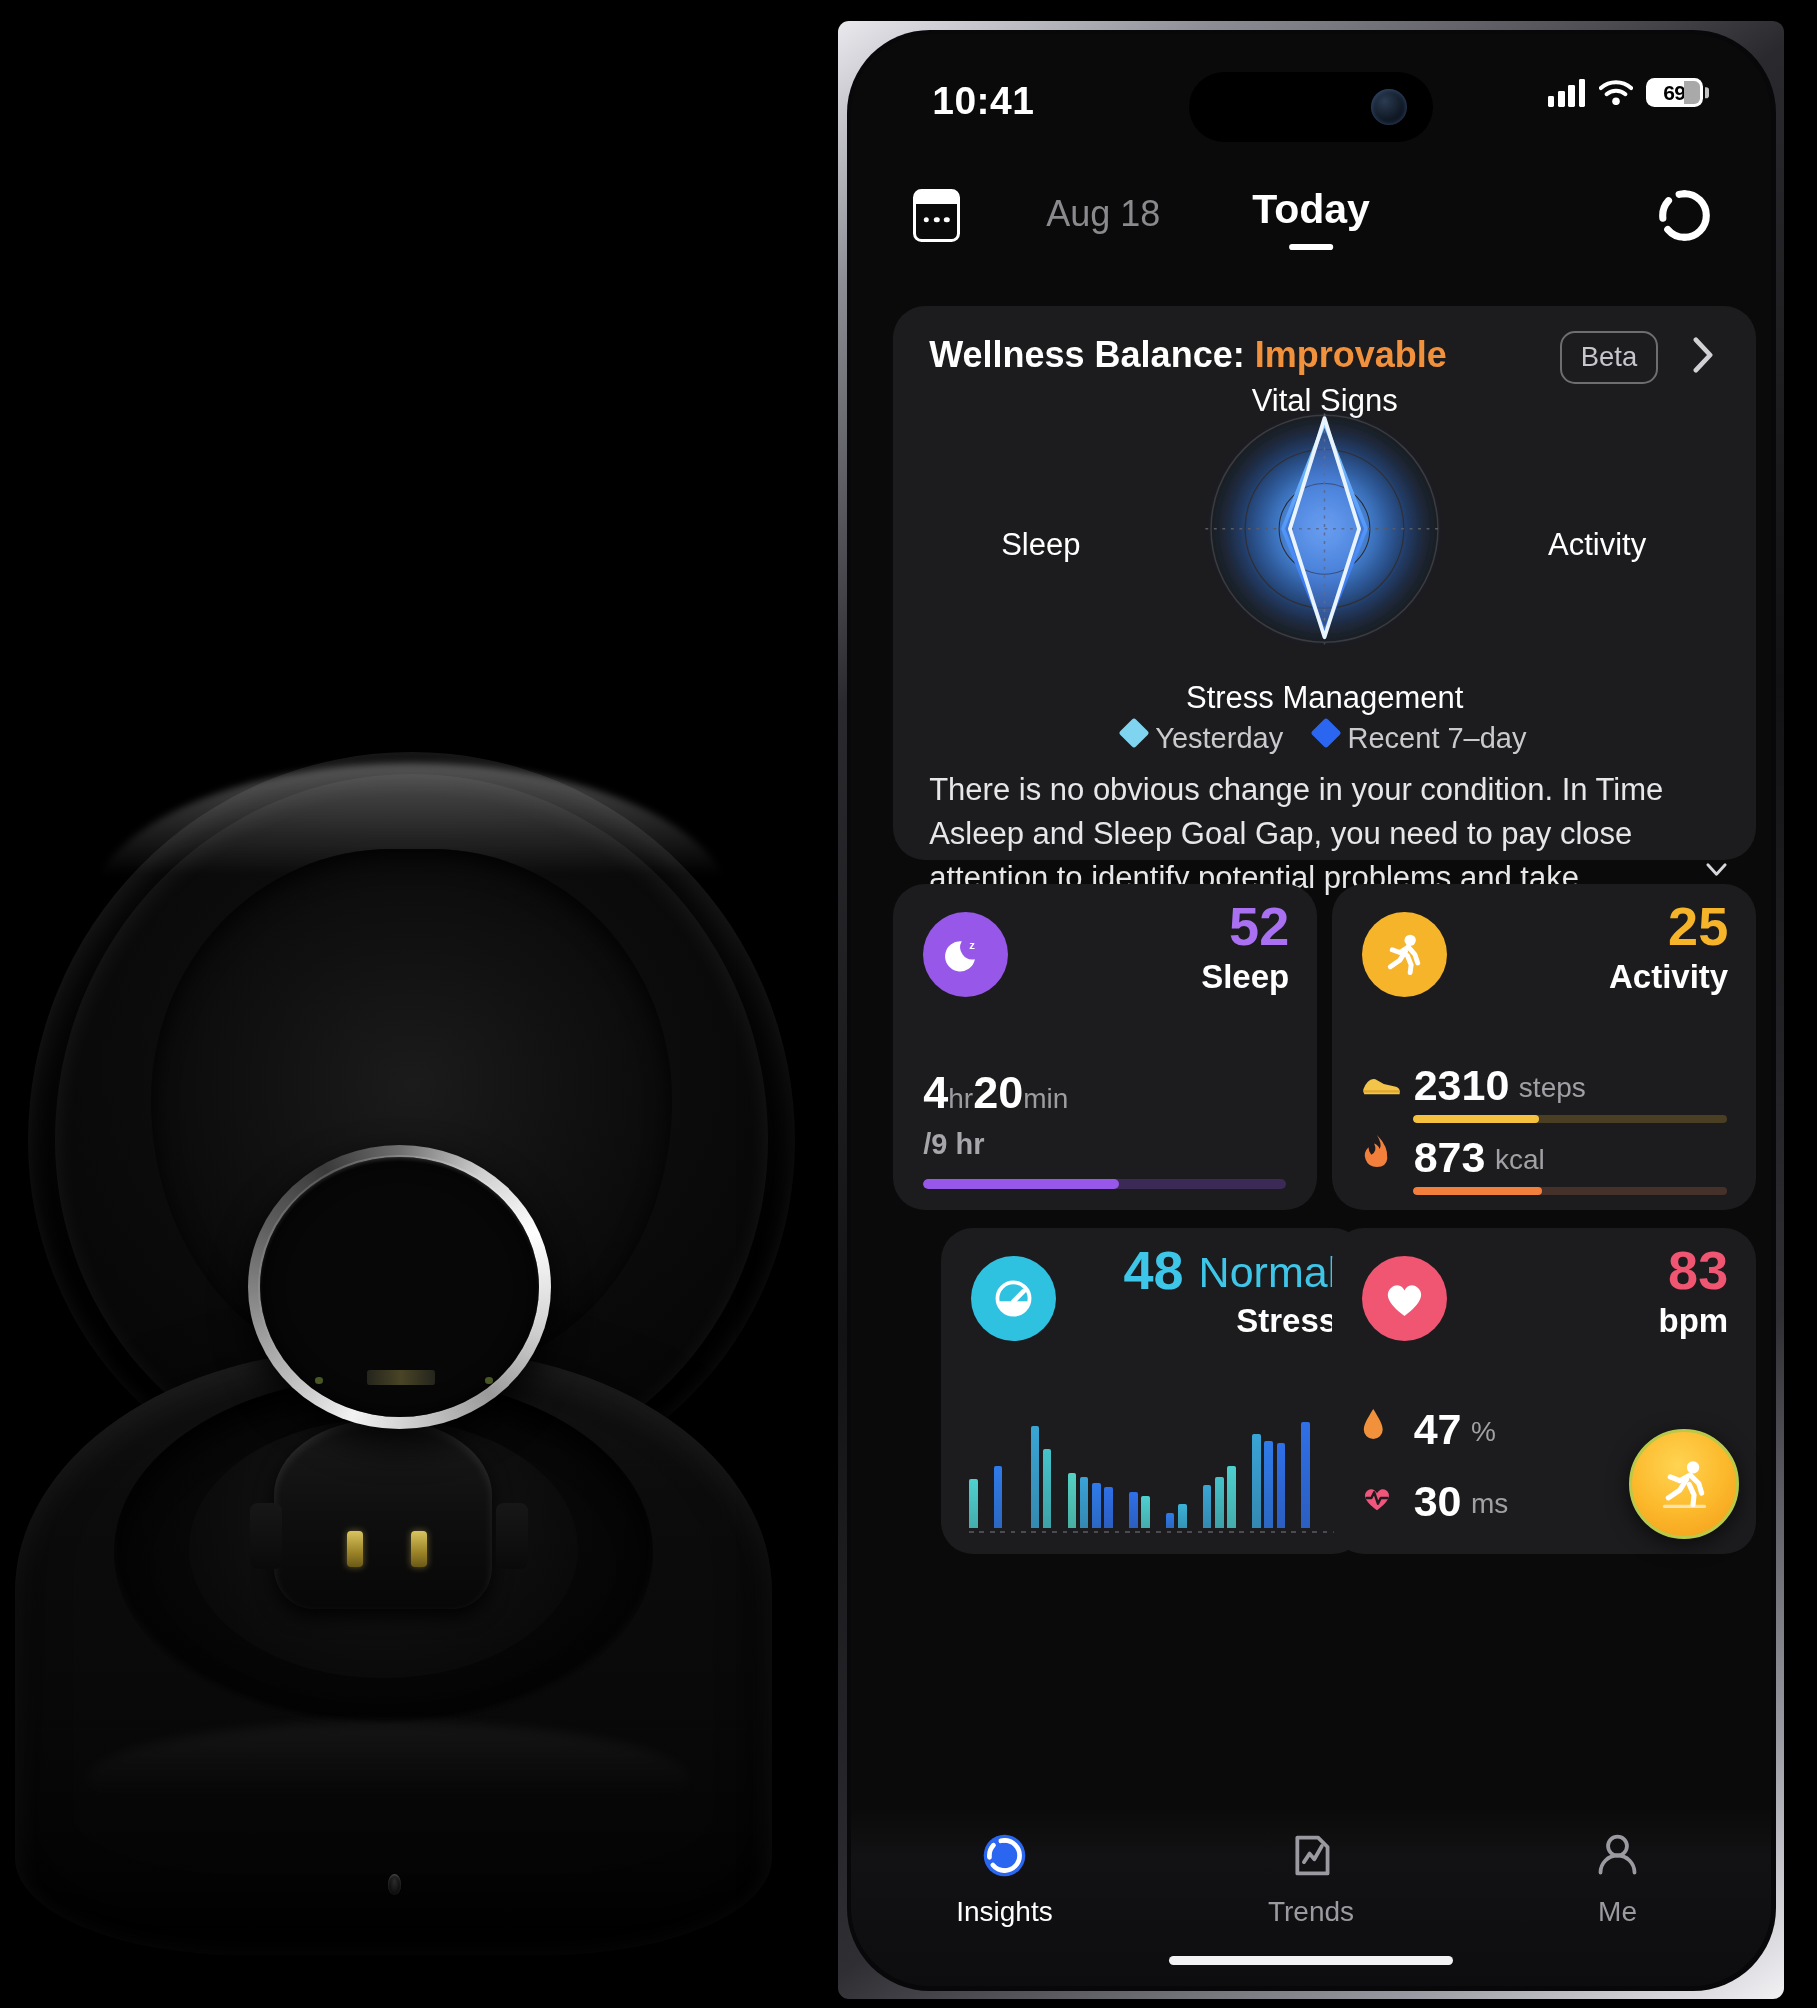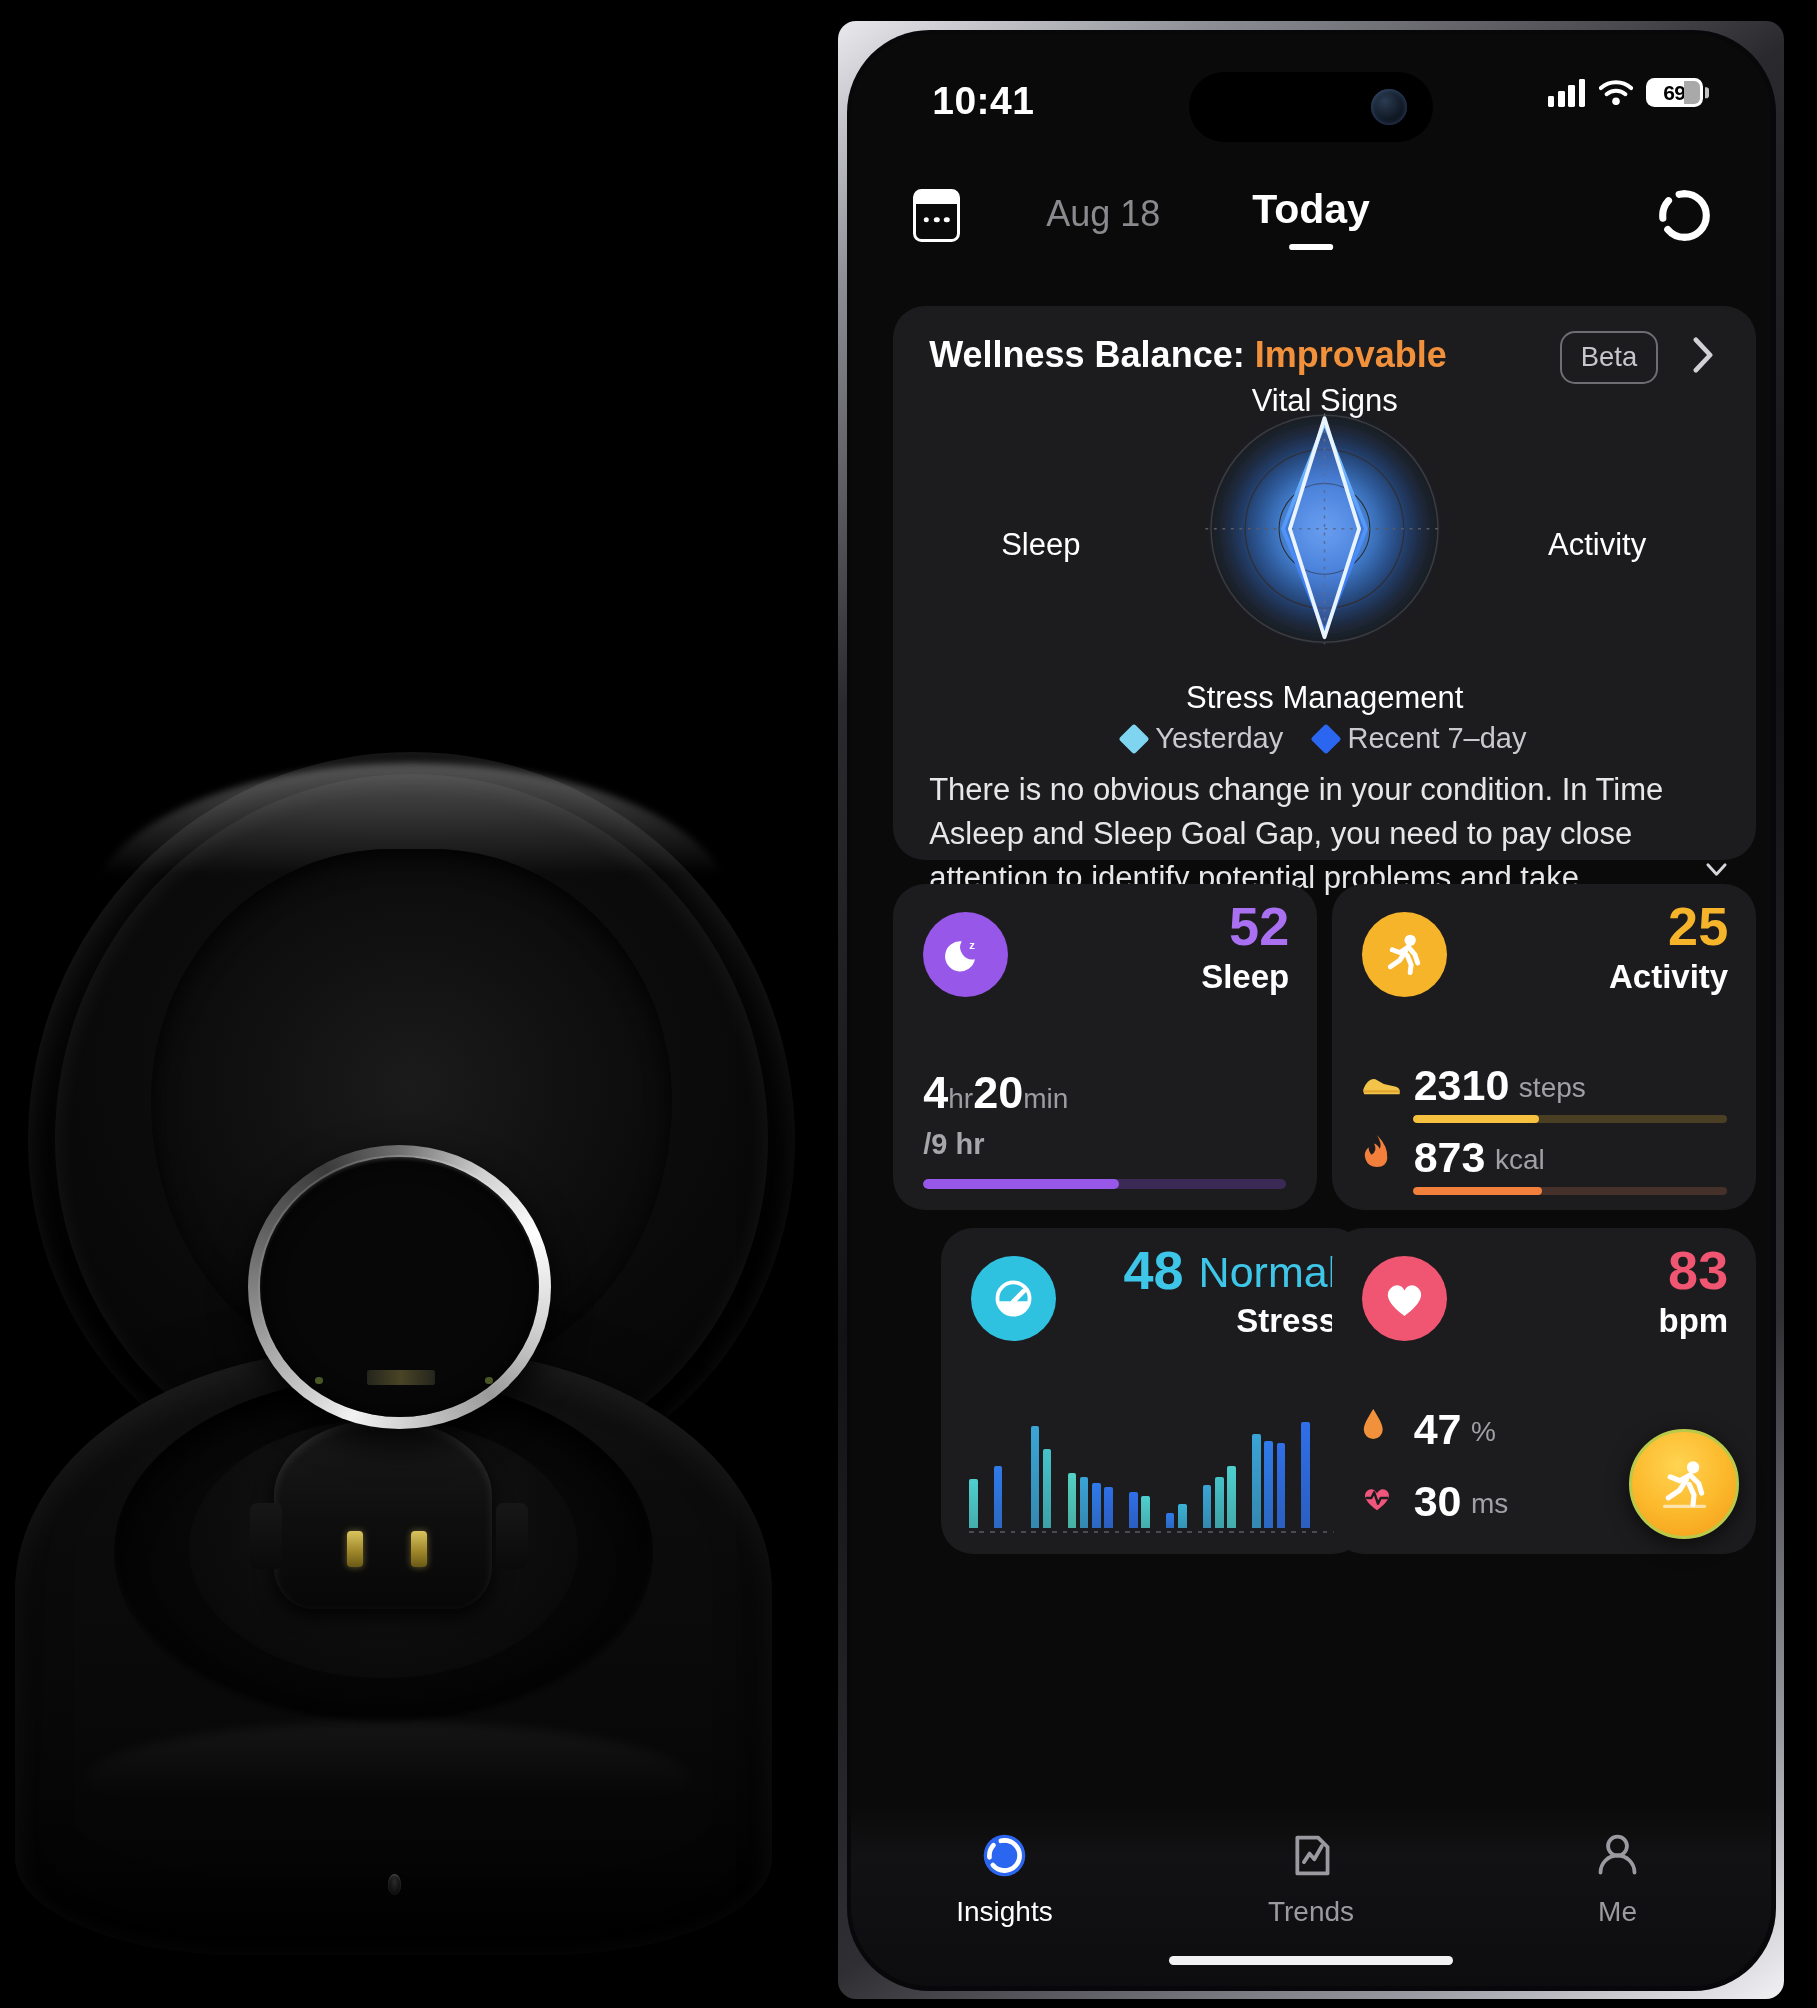--- a/index.html
+++ b/index.html
@@ -127,21 +127,21 @@
   .base-gloss {
     position:absolute; left:85px; top:1722px; width:606px; height:114px;
     border-radius:50%;
     background: linear-gradient(180deg, rgba(255,255,255,.055), rgba(255,255,255,0) 70%);
     filter: blur(5.7px); pointer-events:none;
   }
 
   
   #phone {
     position:absolute; left:838px; top:21px; width:946px; height:1978px;
-    border-radius:18px;
+    border-radius:11px;
     background: linear-gradient(145deg,#e9e9ee 0%, #8d8d95 10%, #2a2a2e 26%, #121214 50%,
                                 #2e2e33 74%, #9a9aa2 90%, #f2f2f5 100%);
     padding:8.5px;
     box-shadow: 0 28px 85px rgba(0,0,0,.8);
   }
   .phone-mid {
     width:100%; height:100%; border-radius:83px;
     background:#08080a; padding:4.7px;
   }
   .screen {
@@ -200,21 +200,21 @@
 
   .radar-wrap { position:absolute; left:0; top:81px; width:100%; height:312px; }
   .lbl { position:absolute; color:#fff; font-size:31px; white-space:nowrap; }
   .lbl-top   { left:50%; transform:translateX(-50%); top:-3.8px; }
   .lbl-left  { left:108px; top:140px; }
   .lbl-right { right:110px; top:140px; }
   .lbl-bot   { left:50%; transform:translateX(-50%); bottom:-17px; }
 
   .legend { position:absolute; left:0; top:416px; width:100%;
             display:flex; justify-content:center; align-items:center; gap:32px; }
-  .lg { display:flex; align-items:center; gap:10.4px; font-size:29px; color:#c9c9ce; }
+  .lg { display:flex; gap:10.4px; font-size:29px; color:#c9c9ce; }
   .dia { width:22px; height:22px; transform:rotate(45deg); border-radius:2.8px; }
 
   .wb-desc { position:absolute; left:36px; top:462px; width:795px;
              font-size:31px; line-height:44px; color:#e7e7ea; }
   .wb-caret { position:absolute; right:28px; top:552px; width:23px; height:23px; }
 
   
   .mcard { position:absolute; width:424px; height:326px; }
   .c-sleep    { left:42px;  top:850px; }
   .c-activity { left:481px; top:850px; }

